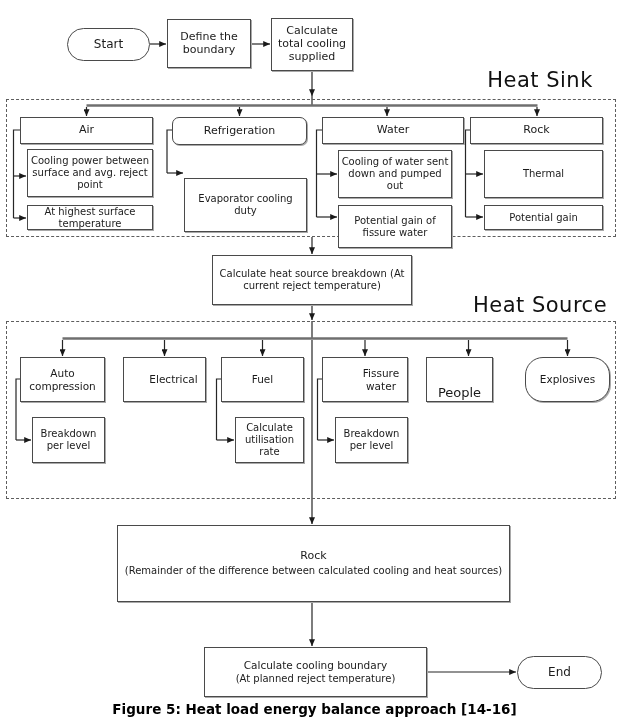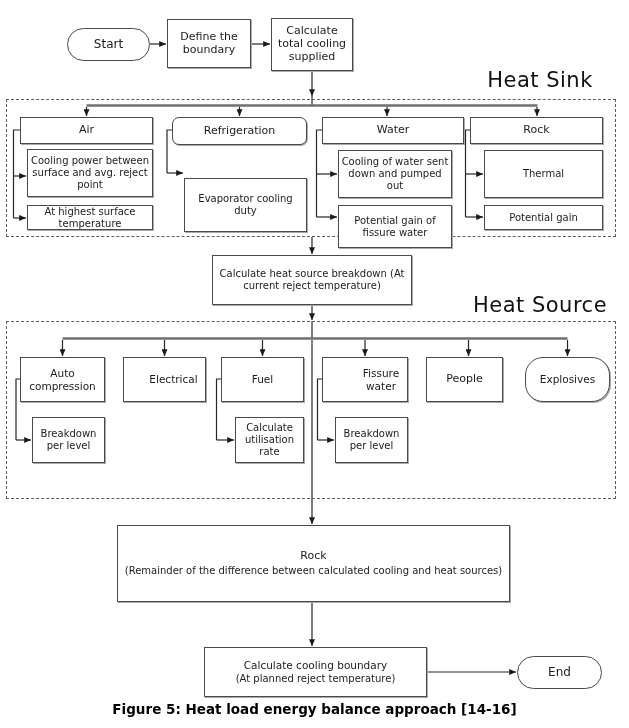--- a/index.html
+++ b/index.html
@@ -182,21 +182,21 @@
   </div>
   <div class="node" style="left:123px; top:357px; width:83px; height:45px; font-size:10.5px;padding-left:20px;">
     <span>Electrical</span>
   </div>
   <div class="node" style="left:221px; top:357px; width:83px; height:45px; font-size:10.5px;">
     <span>Fuel</span>
   </div>
   <div class="node" style="left:322px; top:357px; width:86px; height:45px; font-size:10.5px;padding-left:34px;">
     <span>Fissure water</span>
   </div>
-  <div class="node" style="left:426px; top:357px; width:77px; height:45px; font-size:11px;">
+  <div class="node" style="left:426px; top:357px; width:67px; height:45px; font-size:13px;justify-content:flex-end;">
     <span>People</span>
   </div>
   <div class="node" style="left:525px; top:357px; width:85px; height:45px; font-size:10.5px;border-radius:18px;">
     <span>Explosives</span>
   </div>
 
   <div class="node" style="left:32px; top:417px; width:73px; height:46px;">
     <span>Breakdown per level</span>
   </div>
   <div class="node" style="left:235px; top:417px; width:69px; height:46px;">

